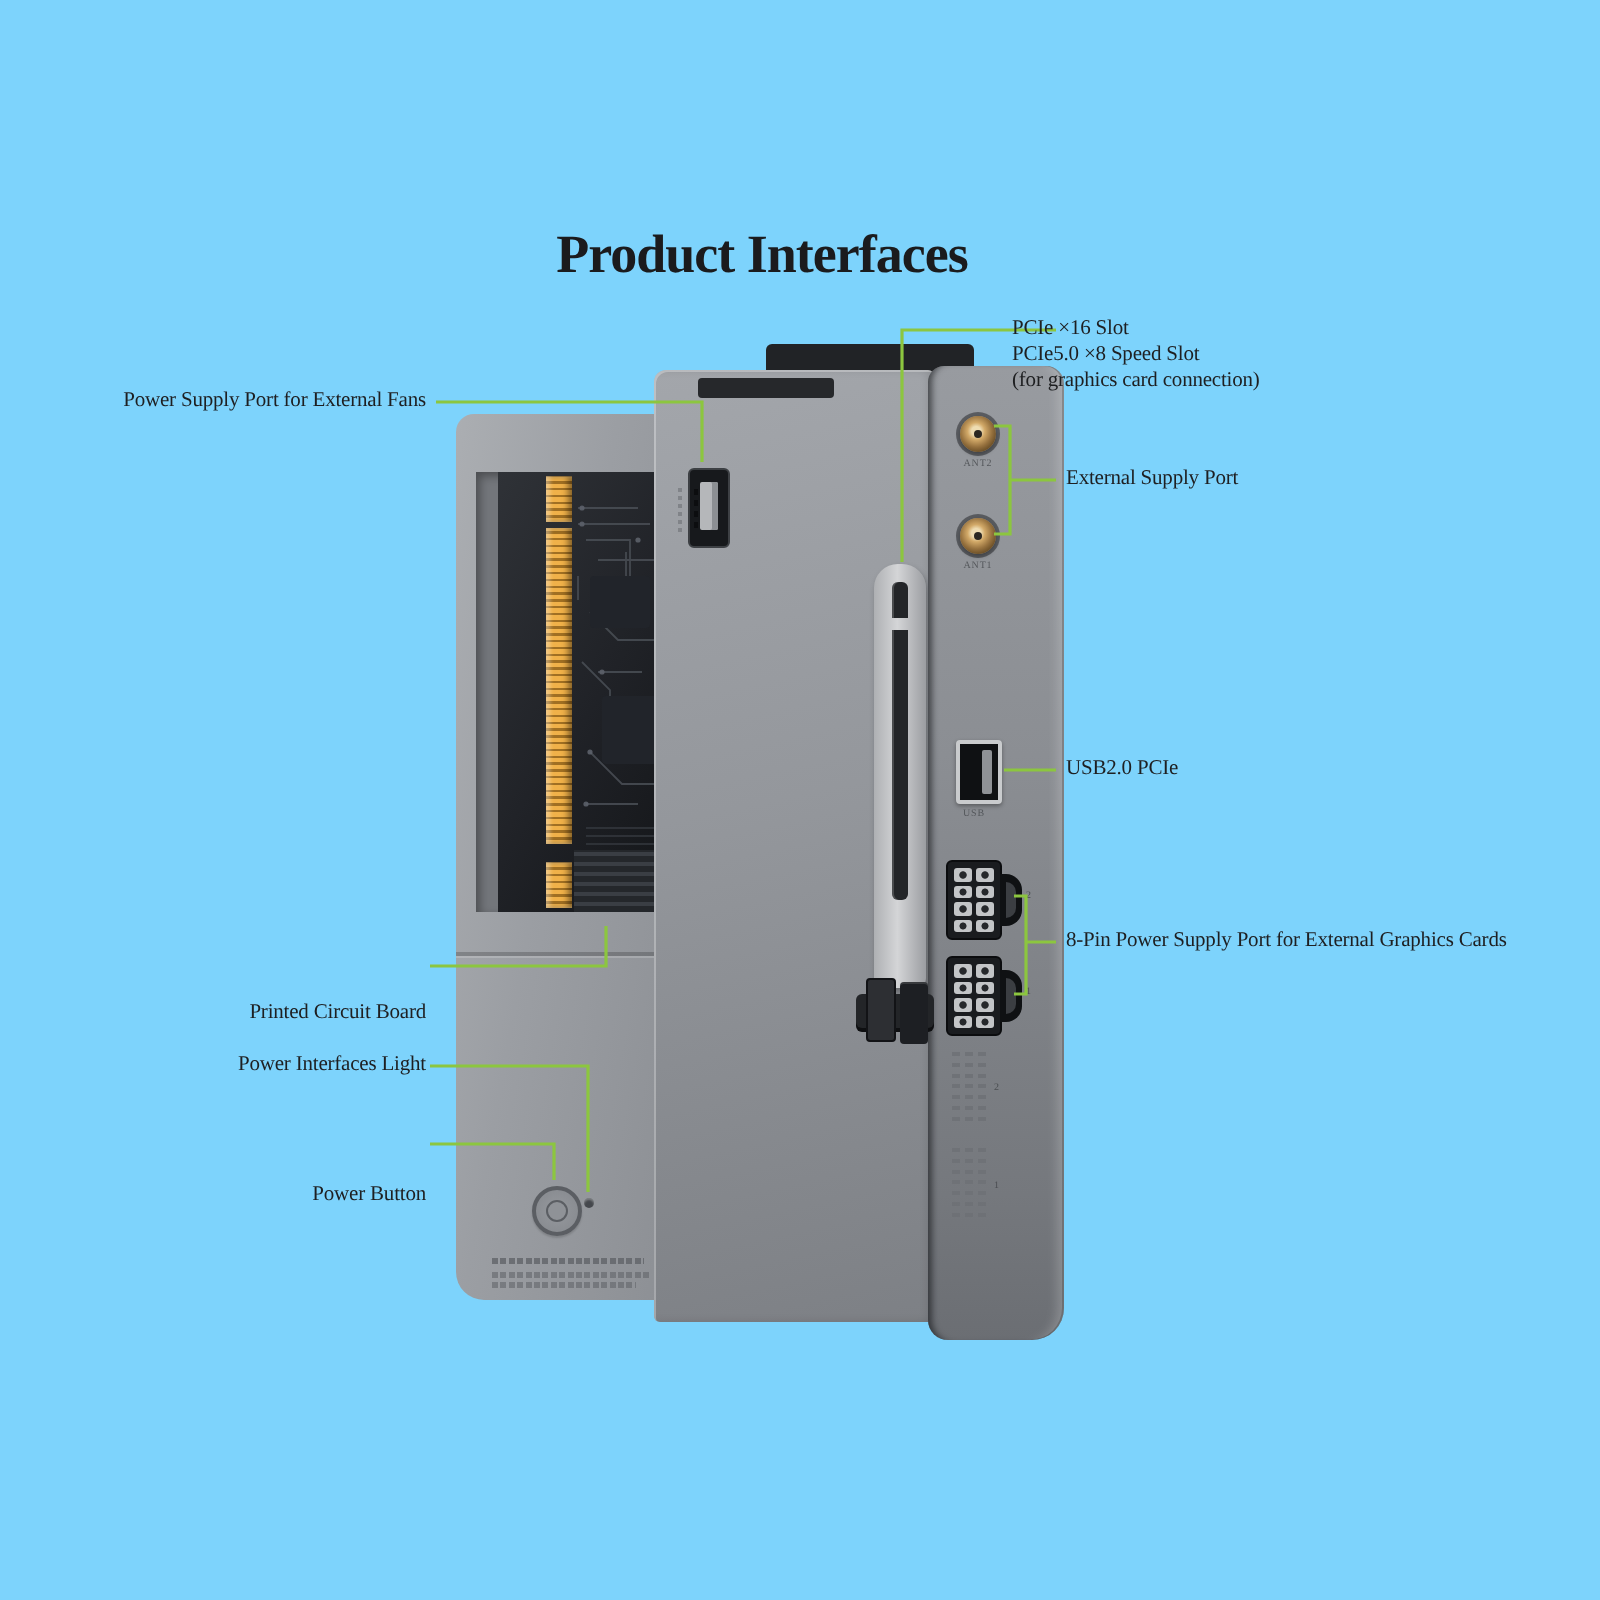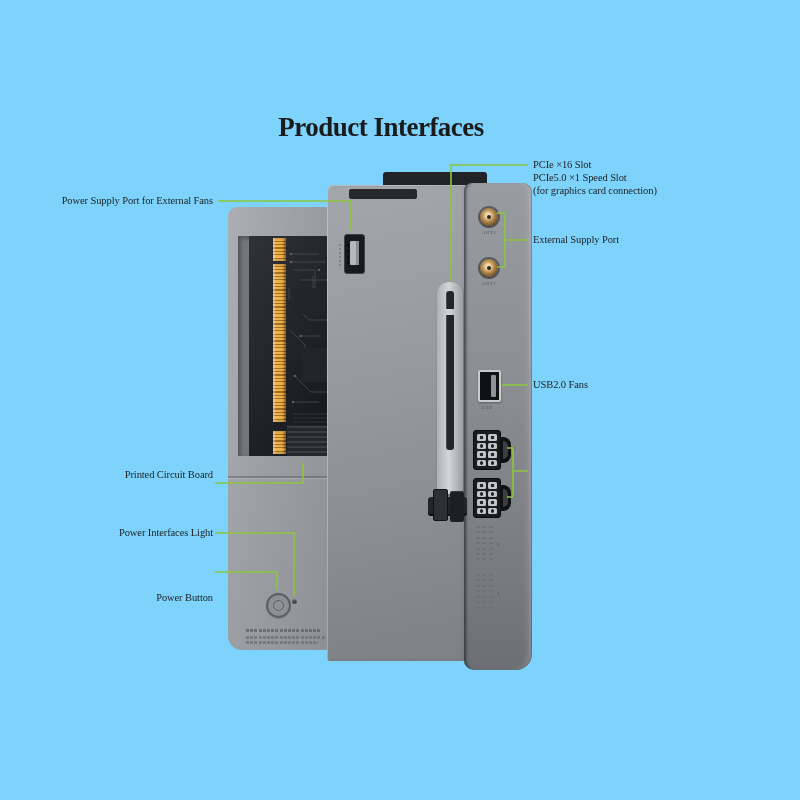--- a/index.html
+++ b/index.html
@@ -235,25 +235,26 @@
       <path d="M215 533 H294 V596"></path>
       <path d="M215 572 H277 V590"></path>
       <path d="M528 165 H451 V281"></path>
       <path d="M497 213 H505 V267 H497 M505 240 H528"></path>
       <path d="M502 385 H528"></path>
       <path d="M507 448 H513 V497 H507 M513 471 H528"></path>
     </g>
   </svg>
 
   <div class="lbl r" style="right:587px;top:194px;">Power Supply Port for External Fans</div>
-  <div class="lbl r" style="right:587px;top:468px;margin-left:14px;">Printed Circuit Board</div>
+  <div class="lbl r" style="right:587px;top:500px;margin-left:14px;">Printed Circuit Board</div>
   <div class="lbl r" style="right:587px;top:526px;">Power Interfaces Light</div>
   <div class="lbl r" style="right:587px;top:591px;">Power Button</div>
 
-  <div class="lbl" style="left:533px;top:158px;">
+  <div class="lbl" style="left:506px;top:158px;">
     <div>PCIe ×16 Slot</div>
-    <div>PCIe5.0 ×1 Speed Slot</div>
+    <div>PCIe5.0 ×8 Speed Slot</div>
     <div>(for graphics card connection)</div>
   </div>
   <div class="lbl" style="left:533px;top:233px;">External Supply Port</div>
-  <div class="lbl" style="left:533px;top:378px;">USB2.0 Fans</div>
+  <div class="lbl" style="left:533px;top:378px;">USB2.0 PCIe</div>
+  <div class="lbl" style="left:533px;top:464px;">8-Pin Power Supply Port for External Graphics Cards</div>
 
 </div>
 
 </body></html>

